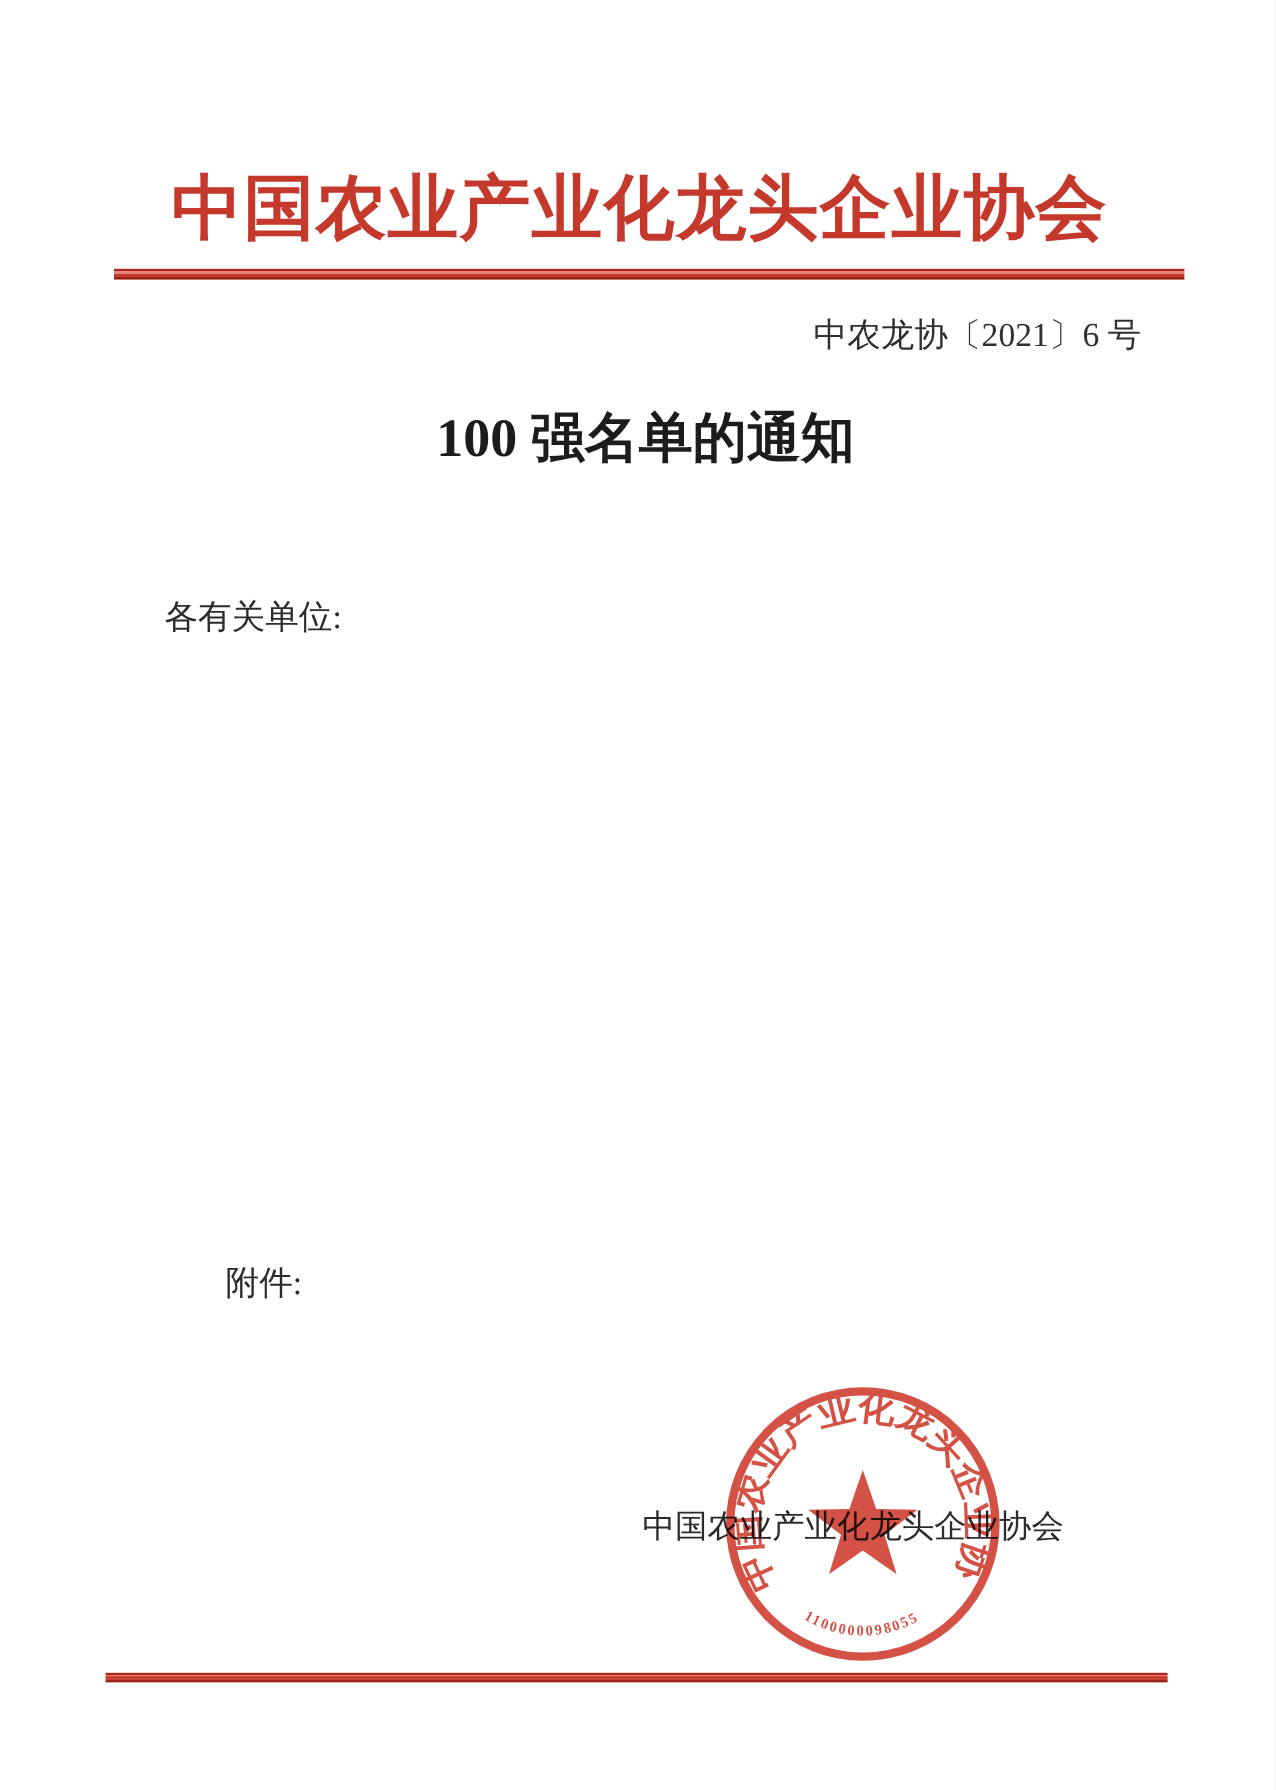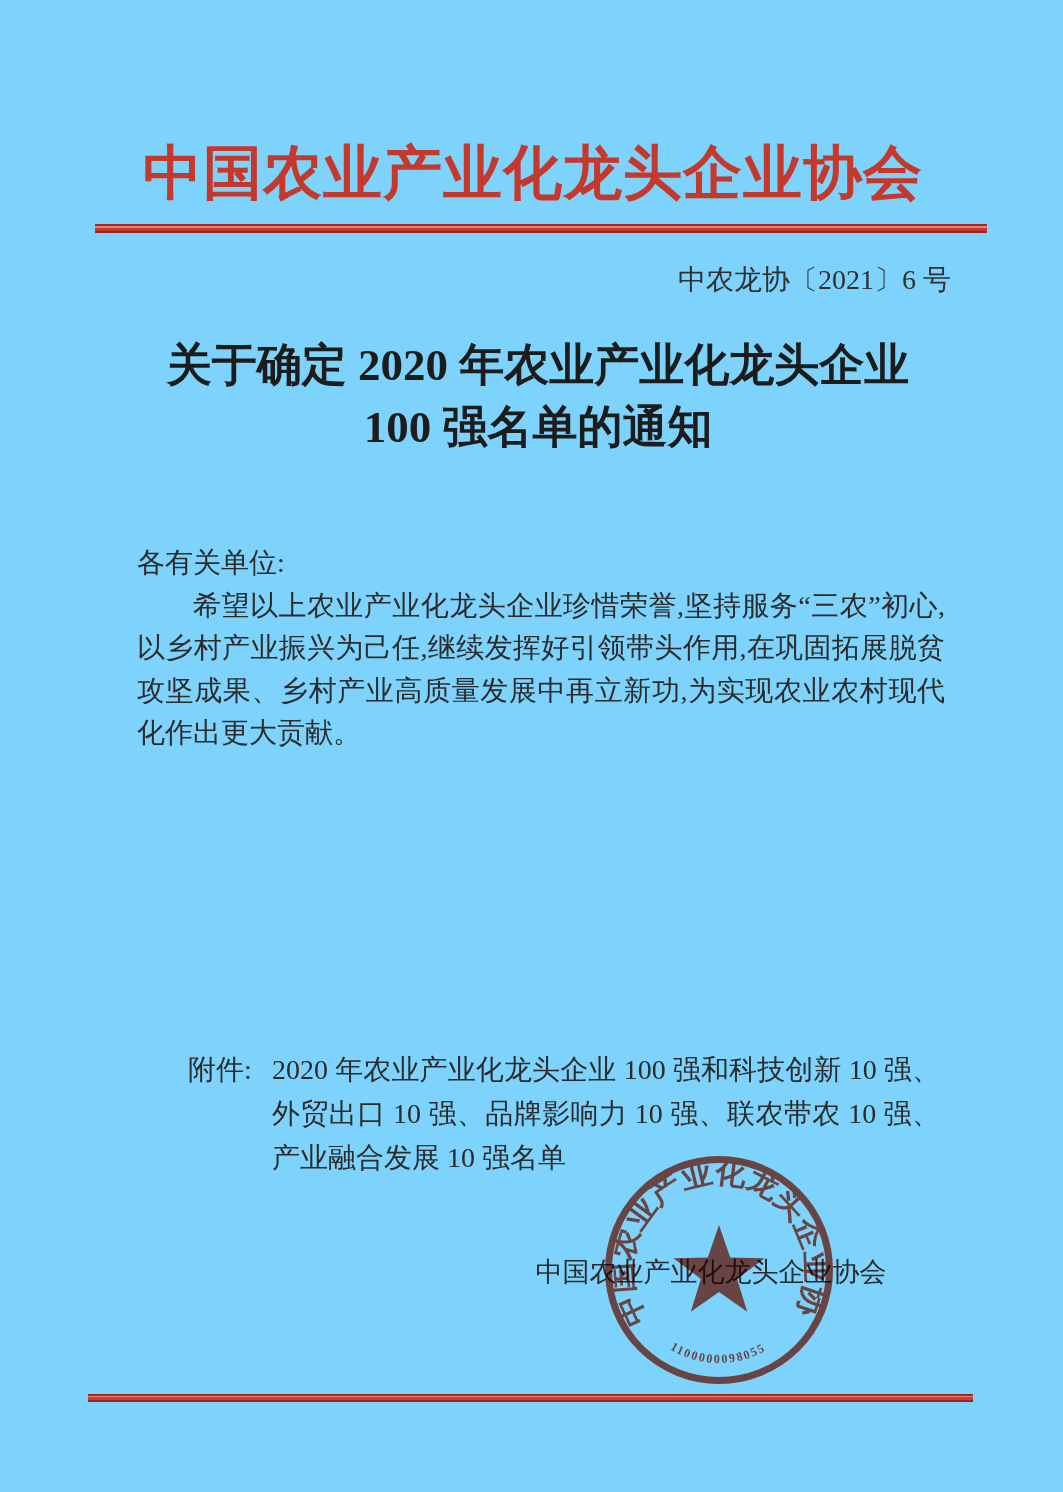--- a/index.html
+++ b/index.html
@@ -1,20 +1,20 @@
 <!DOCTYPE html>
 <html><head>
 <meta charset="utf-8">
 <style>
   html,body{margin:0;padding:0;background:#e8e8e8;}
   .page{
     position:relative;
     width:1063px;height:1492px;
     margin:0 auto;
-    background:#7dd3fc;
+    background:#ffffff;
     overflow:hidden;
     font-family:"Liberation Serif", serif;
     color:#262626;
   }
   
   .masthead{
     position:absolute;left:33px;top:140px;width:1000px;
     text-align:center;
     font-size:59px;font-weight:bold;
     letter-spacing:1px;
@@ -47,21 +47,21 @@
     line-height:62px;
   }
   
   .body-text{
     position:absolute;left:137px;top:494px;width:808px;
     font-size:28px;line-height:42.5px;
     text-align:justify;
     color:#2b2b2b;
   }
   .body-text p{margin:0;text-indent:2em;}
-  .body-text .salutation{text-indent:0;margin-top:48px;}
+  .body-text .salutation{text-indent:0;}
   
   .attachment{
     position:absolute;left:188px;top:1048px;width:760px;
     display:flex;align-items:flex-start;
     font-size:28px;line-height:44px;color:#2b2b2b;
   }
   .attachment .label{flex:0 0 84px;white-space:nowrap;}
   .attachment .content{width:668px;text-align:justify;}
   
   .signature{
@@ -87,32 +87,29 @@
 
 <div class="page">
 
   <div class="masthead">中国农业产业化龙头企业协会</div>
 
   <div class="rule rule-top"></div>
 
   <div class="doc-number">中农龙协〔2021〕6 号</div>
 
   <div class="doc-title">
-    <div>关于确定 2020 年农业产业化龙头企业</div>
     <div>100 强名单的通知</div>
   </div>
 
   <div class="body-text">
     <p class="salutation">各有关单位:</p>
-    <p>希望以上农业产业化龙头企业珍惜荣誉,坚持服务“三农”初心,以乡村产业振兴为己任,继续发挥好引领带头作用,在巩固拓展脱贫攻坚成果、乡村产业高质量发展中再立新功,为实现农业农村现代化作出更大贡献。</p>
   </div>
 
   <div class="attachment">
     <span class="label">附件:</span>
-    <span class="content">2020 年农业产业化龙头企业 100 强和科技创新 10 强、外贸出口 10 强、品牌影响力 10 强、联农带农 10 强、产业融合发展 10 强名单</span>
   </div>
 
   <div class="signature">
     <div>中国农业产业化龙头企业协会</div>
   </div>
 
   <div class="seal">
     <svg viewBox="0 0 240 240" xmlns="http://www.w3.org/2000/svg">
       <defs>
         <path id="arcTop" d="M 48.7 169.9 A 87 87 0 1 1 191.3 169.9" fill="none"></path>

